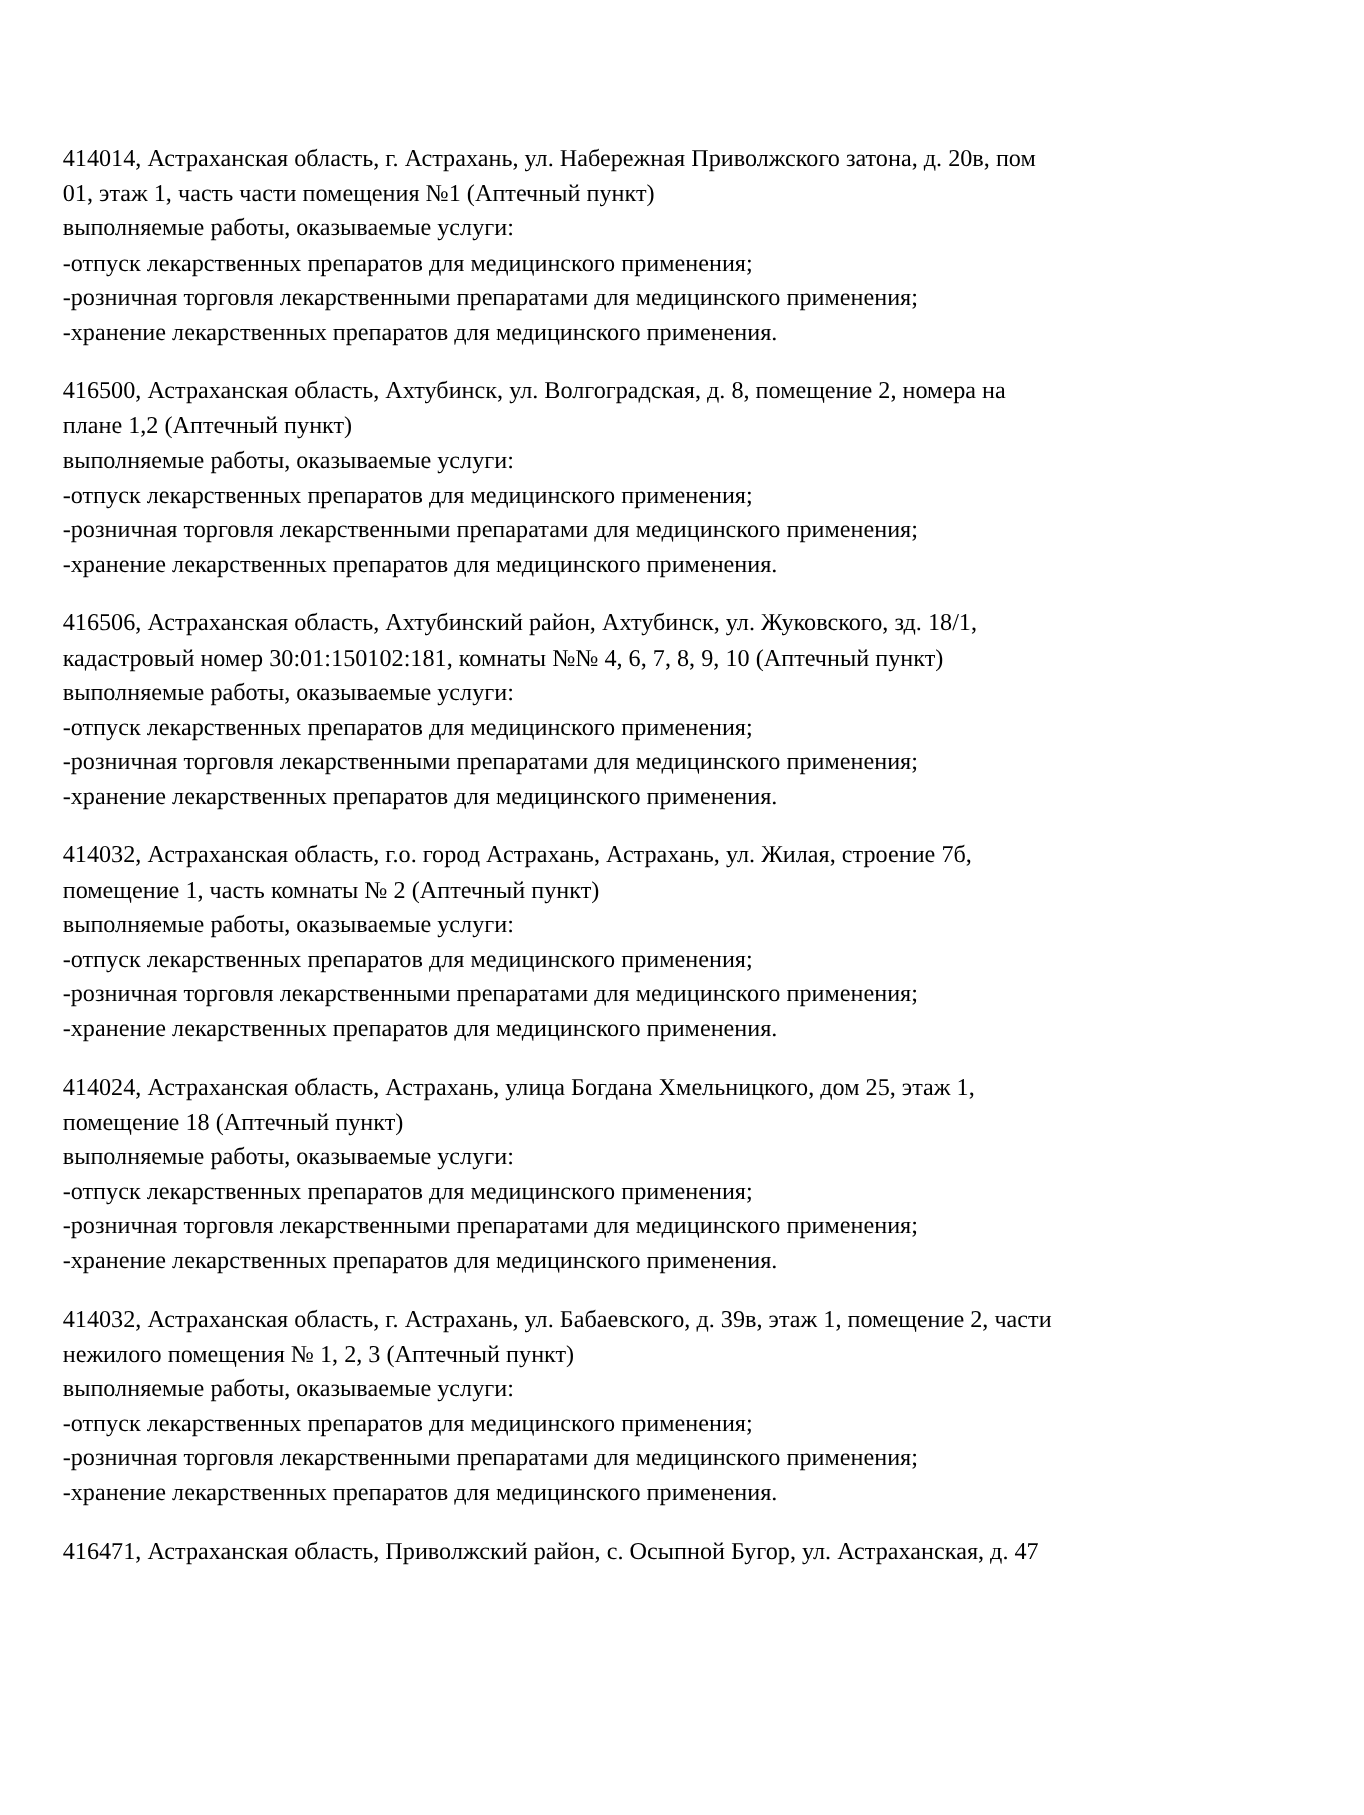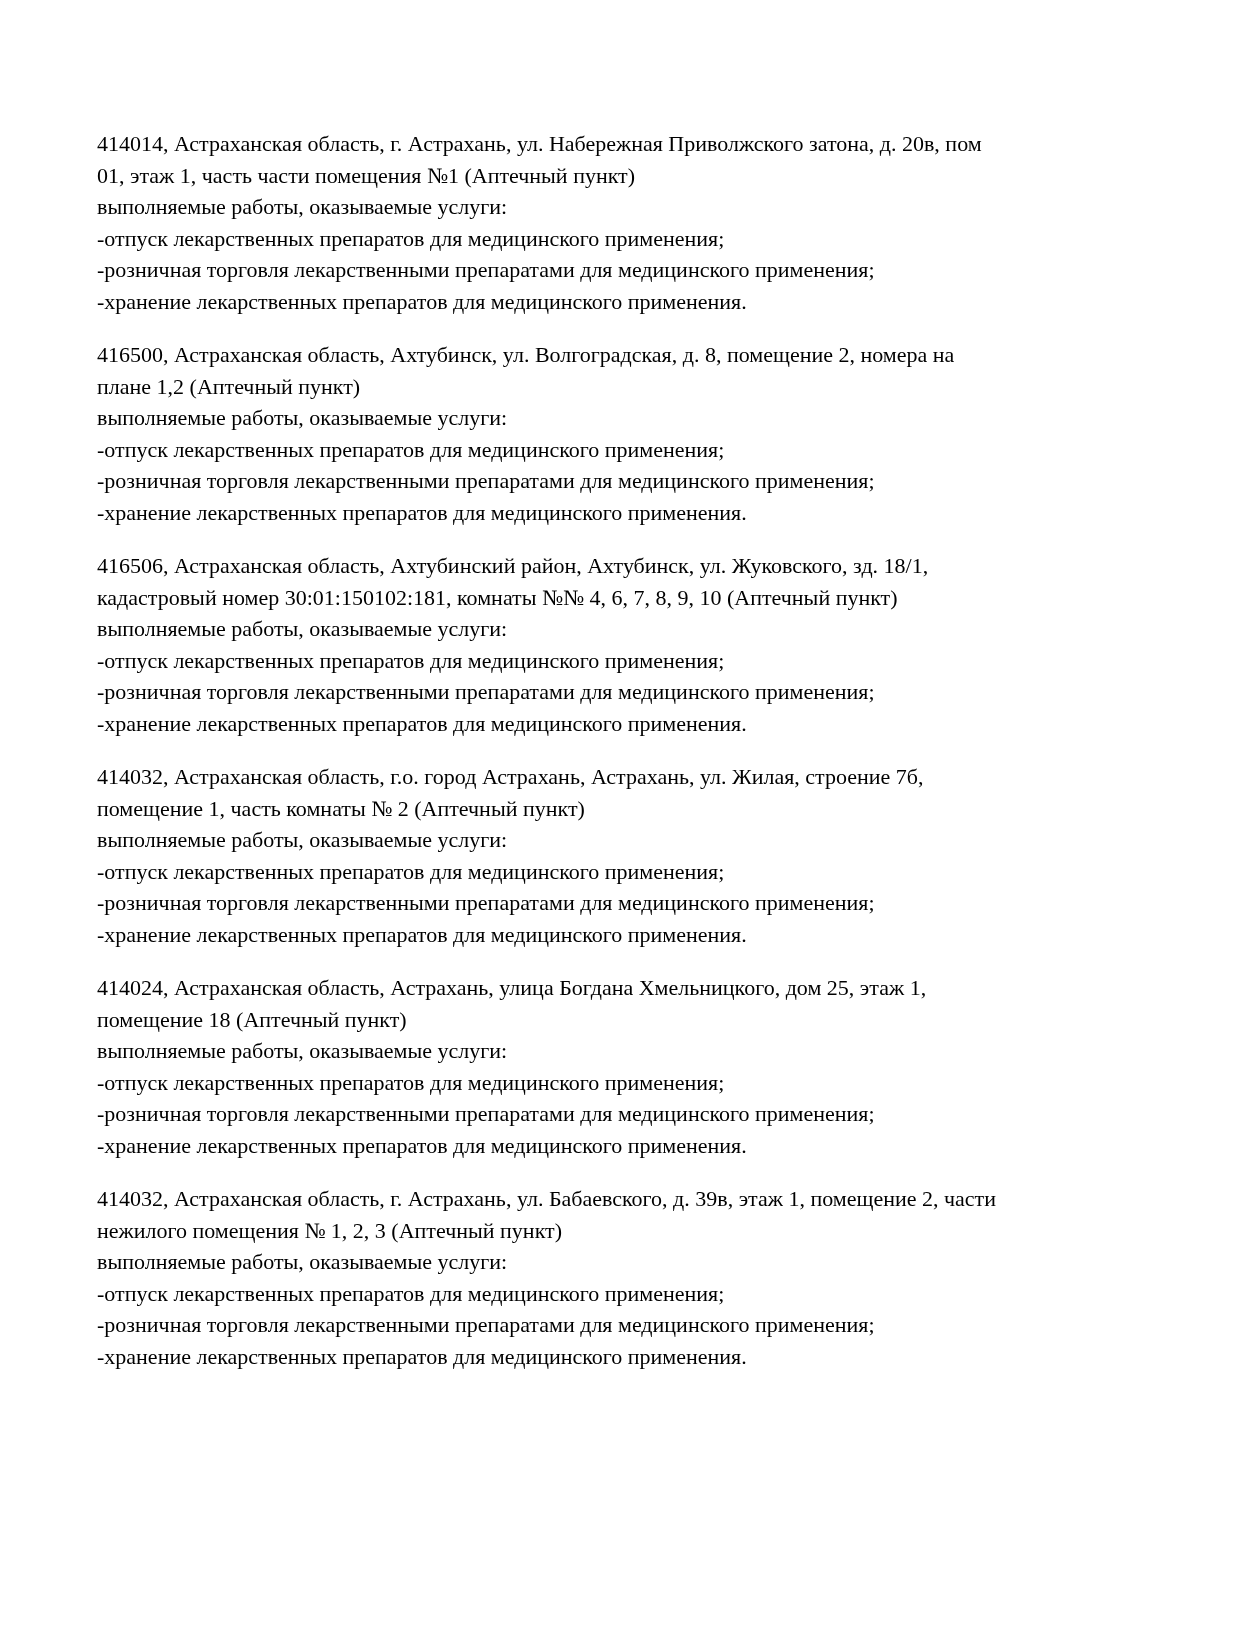--- a/index.html
+++ b/index.html
@@ -9,21 +9,21 @@
   body {
     width: 1240px;
     height: 1650px;
     background: #ffffff;
     overflow: hidden;
   }
   .page {
     box-sizing: border-box;
     width: 1240px;
     height: 1650px;
-    padding: 128px 40px 0 97px;
+    padding: 128px 40px 0 57px;
     background: #ffffff;
     color: #000000;
     font-family: "Liberation Serif", "DejaVu Serif", serif;
     font-size: 22px;
     line-height: 31.5px;
   }
   .block {
     margin: 0 0 22px 0;
     white-space: pre;      
     font-kerning: normal;
@@ -62,13 +62,14 @@
 выполняемые работы, оказываемые услуги:
 -отпуск лекарственных препаратов для медицинского применения;
 -розничная торговля лекарственными препаратами для медицинского применения;
 -хранение лекарственных препаратов для медицинского применения.</p>
   <p class="block">414032, Астраханская область, г. Астрахань, ул. Бабаевского, д. 39в, этаж 1, помещение 2, части
 нежилого помещения № 1, 2, 3 (Аптечный пункт)
 выполняемые работы, оказываемые услуги:
 -отпуск лекарственных препаратов для медицинского применения;
 -розничная торговля лекарственными препаратами для медицинского применения;
 -хранение лекарственных препаратов для медицинского применения.</p>
+  <p class="block">416471, Астраханская область, Приволжский район, с. Осыпной Бугор, ул. Астраханская, д. 47</p>
 </div>
 
 </body></html>

